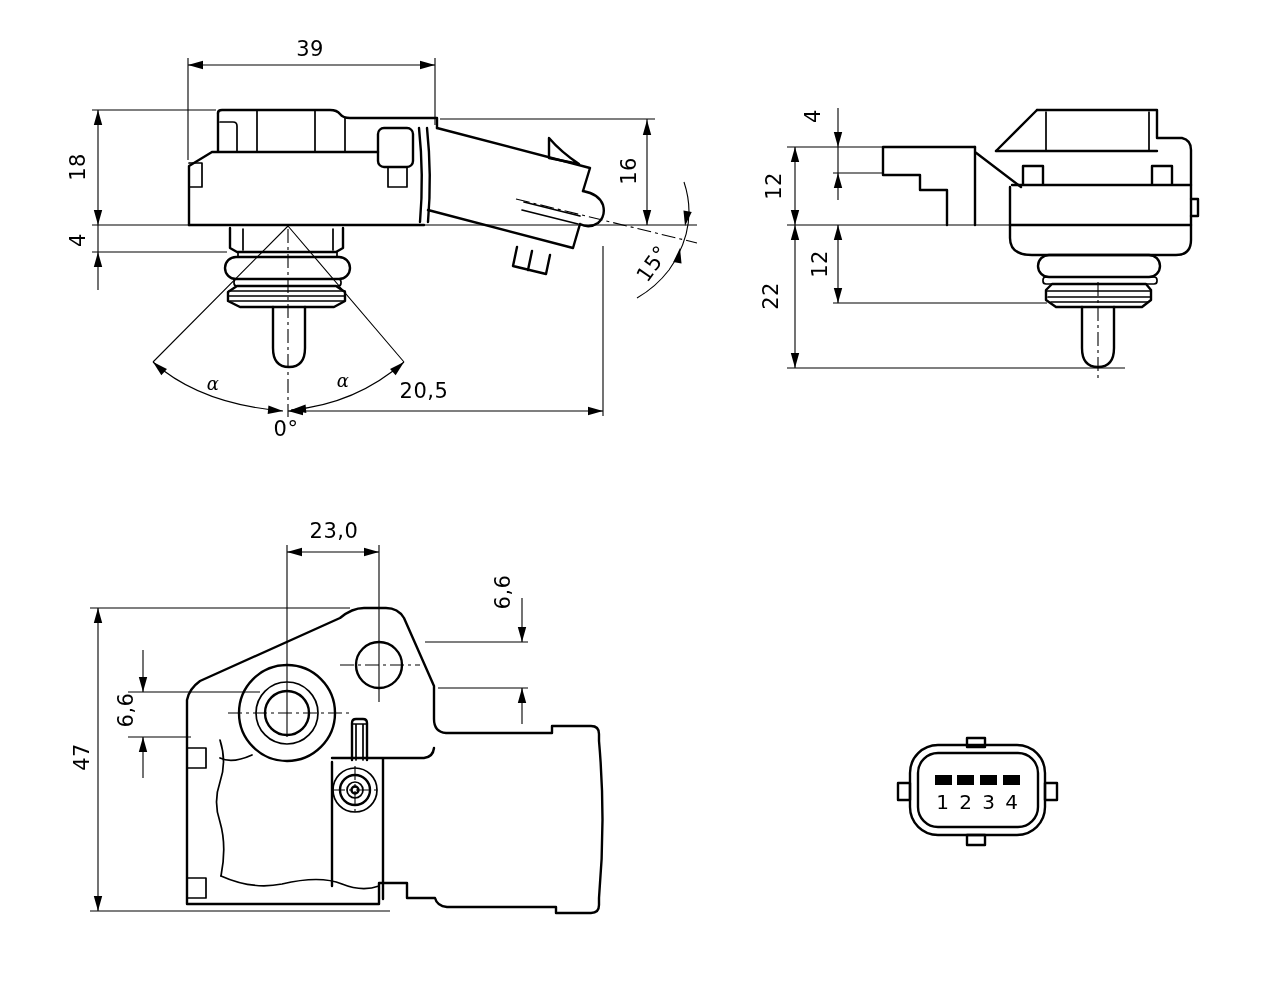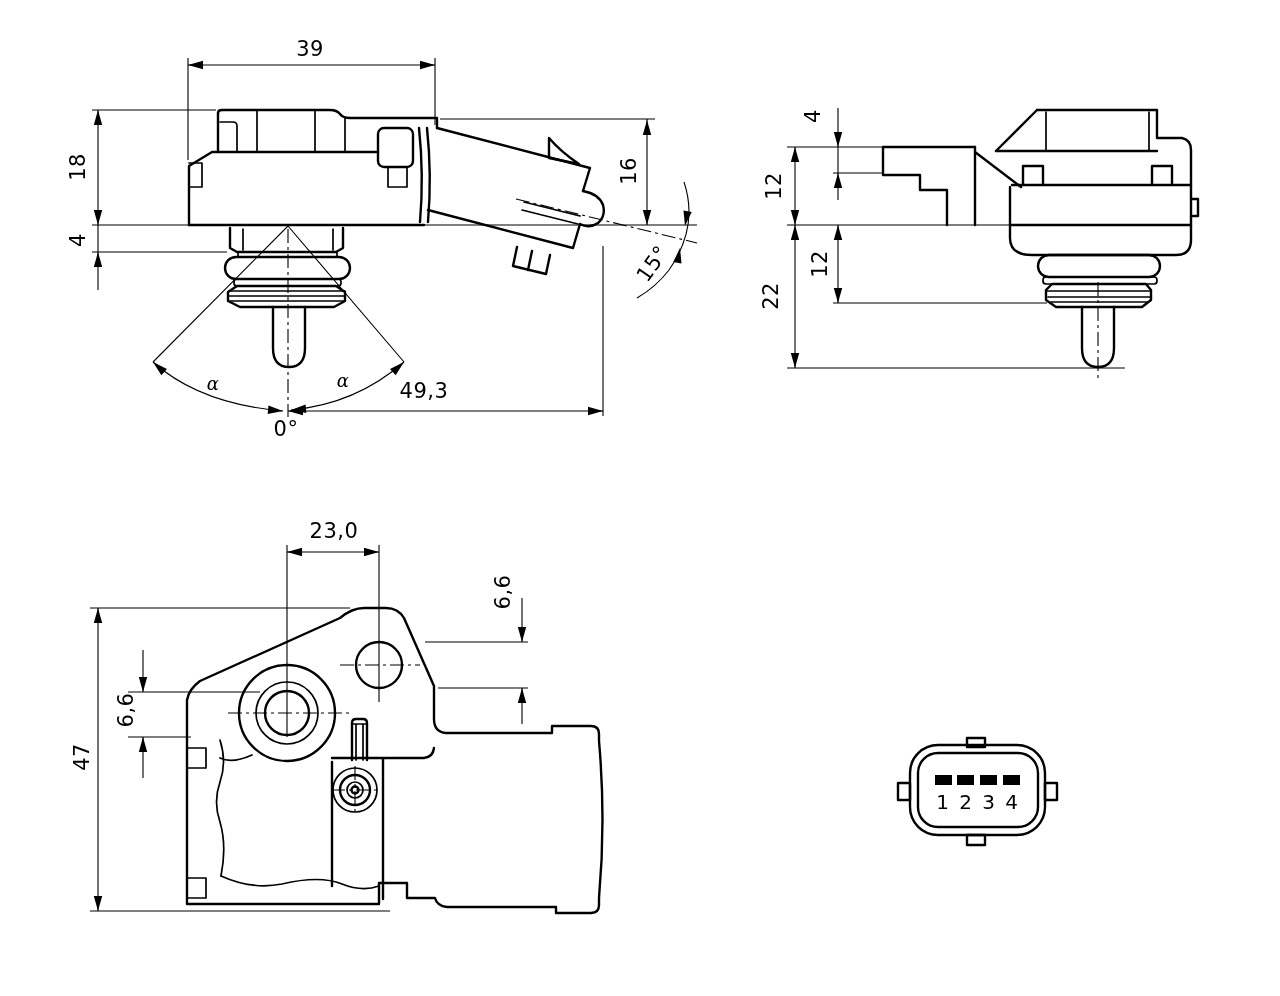--- a/index.html
+++ b/index.html
@@ -164,21 +164,21 @@
     <rect class="fill" x="980" y="775" width="17" height="10"></rect>
     <rect class="fill" x="1003" y="775" width="17" height="10"></rect>
   </g>
 </svg>
 
 <div class="lbl" style="left:310px;top:49px;">39</div>
 <div class="lbl v" style="left:78px;top:167px;">18</div>
 <div class="lbl v" style="left:78px;top:240px;">4</div>
 <div class="lbl v" style="left:629px;top:171px;">16</div>
 <div class="lbl r55" style="left:653px;top:264px;">15°</div>
-<div class="lbl" style="left:424px;top:391px;">49,3</div>
+<div class="lbl" style="left:424px;top:391px;">20,5</div>
 <div class="lbl it" style="left:213px;top:384px;">α</div>
 <div class="lbl it" style="left:343px;top:381px;">α</div>
 <div class="lbl" style="left:286px;top:429px;">0°</div>
 
 <div class="lbl v" style="left:813px;top:116px;">4</div>
 <div class="lbl v" style="left:774px;top:186px;">12</div>
 <div class="lbl v" style="left:820px;top:264px;">12</div>
 <div class="lbl v" style="left:771px;top:296px;">22</div>
 
 <div class="lbl" style="left:334px;top:531px;">23,0</div>

